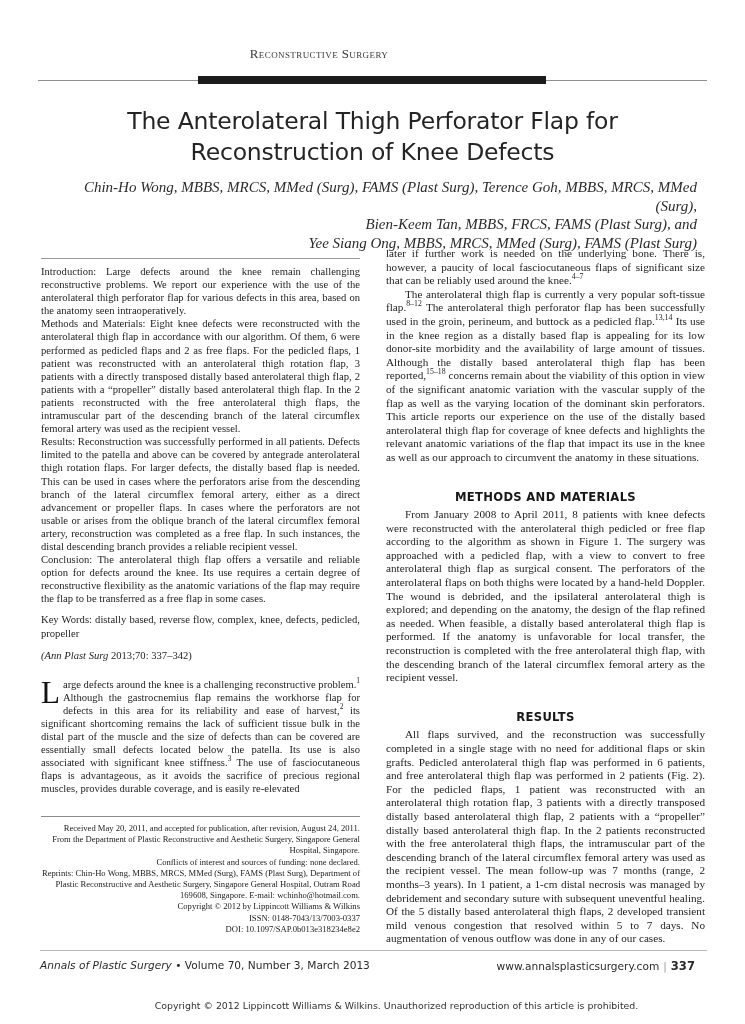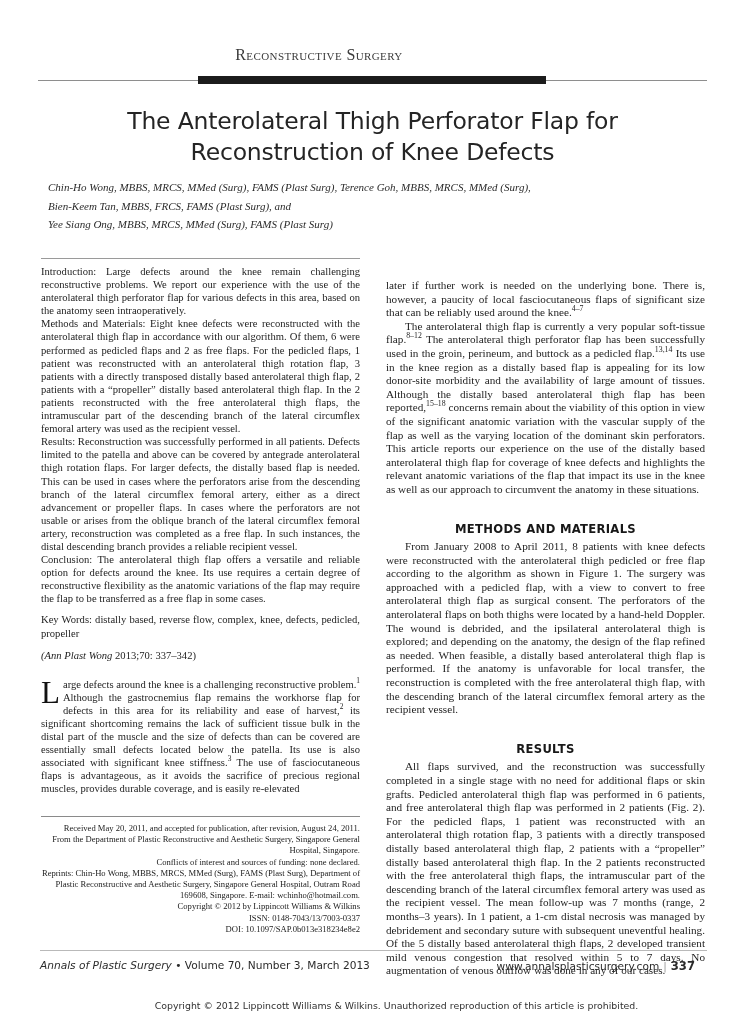--- a/index.html
+++ b/index.html
@@ -19,21 +19,21 @@
 
   
   .runhead {
     position: absolute;
     top: 46px;
     left: 0;
     width: 638px;
     text-align: center;
     font-family: "Liberation Serif", serif;
     font-variant: small-caps;
-    font-size: 16px;
+    font-size: 13px;
     letter-spacing: 0.4px;
     color: #3a3a3a;
   }
 
   .rule-wrap {
     position: absolute;
     top: 76px;
     left: 38px;
     width: 669px;
     height: 9px;
@@ -69,40 +69,40 @@
     color: #242424;
     letter-spacing: -0.2px;
   }
 
   
   .authors {
     position: absolute;
     top: 178px;
     left: 48px;
     width: 649px;
-    text-align: left;
+    text-align: right;
     font-family: "Liberation Serif", serif;
     font-style: italic;
-    font-size: 11px;
+    font-size: 15px;
     line-height: 18.5px;
     color: #2b2b2b;
   }
 
   
   .col {
     position: absolute;
     top: 258px;
     width: 319px;
     font-size: 10.6px;
     line-height: 13.1px;
     text-align: justify;
     color: #1d1d1d;
   }
   .col-left  { left: 41px; }
-  .col-right { left: 386px; top: 279px; font-size: 11.2px; line-height: 13.6px; }
+  .col-right { left: 386px; top: 247px; font-size: 11.2px; line-height: 13.6px; }
 
   .col-left .abstract-rule {
     width: 319px;
     height: 1px;
     background: #9a9a9a;
     margin: 0 0 6px 0;
   }
 
   p { margin: 0; }
   .ind { text-indent: 19px; }
@@ -227,21 +227,21 @@
 
   <div class="col col-left">
     <div class="abstract-rule"></div>
 
     <div>
       <p><span class="lead">Introduction:</span><span> Large defects around the knee remain challenging reconstructive problems. We report our experience with the use of the anterolateral thigh perforator flap for various defects in this area, based on the anatomy seen intraoperatively.</span></p>
       <p><span class="lead">Methods and Materials:</span><span> Eight knee defects were reconstructed with the anterolateral thigh flap in accordance with our algorithm. Of them, 6 were performed as pedicled flaps and 2 as free flaps. For the pedicled flaps, 1 patient was reconstructed with an anterolateral thigh rotation flap, 3 patients with a directly transposed distally based anterolateral thigh flap, 2 patients with a “propeller” distally based anterolateral thigh flap. In the 2 patients reconstructed with the free anterolateral thigh flaps, the intramuscular part of the descending branch of the lateral circumflex femoral artery was used as the recipient vessel.</span></p>
       <p><span class="lead">Results:</span><span> Reconstruction was successfully performed in all patients. Defects limited to the patella and above can be covered by antegrade anterolateral thigh rotation flaps. For larger defects, the distally based flap is needed. This can be used in cases where the perforators arise from the descending branch of the lateral circumflex femoral artery, either as a direct advancement or propeller flaps. In cases where the perforators are not usable or arises from the oblique branch of the lateral circumflex femoral artery, reconstruction was completed as a free flap. In such instances, the distal descending branch provides a reliable recipient vessel.</span></p>
       <p><span class="lead">Conclusion:</span><span> The anterolateral thigh flap offers a versatile and reliable option for defects around the knee. Its use requires a certain degree of reconstructive flexibility as the anatomic variations of the flap may require the flap to be transferred as a free flap in some cases.</span></p>
       <p class="kw"><span class="lead">Key Words:</span><span> distally based, reverse flow, complex, knee, defects, pedicled, propeller</span></p>
-      <p class="cite"><span>(Ann Plast Wong</span><span class="reg"> 2013;70: 337–342)</span></p>
+      <p class="cite"><span>(Ann Plast Surg</span><span class="reg"> 2013;70: 337–342)</span></p>
     </div>
 
     <p class="body-start"><span class="dropcap">L</span><span>arge defects around the knee is a challenging reconstructive problem.</span><sup>1</sup><span> Although the gastrocnemius flap remains the workhorse flap for defects in this area for its reliability and ease of harvest,</span><sup>2</sup><span> its significant shortcoming remains the lack of sufficient tissue bulk in the distal part of the muscle and the size of defects than can be covered are essentially small defects located below the patella. Its use is also associated with significant knee stiffness.</span><sup>3</sup><span> The use of fasciocutaneous flaps is advantageous, as it avoids the sacrifice of precious regional muscles, provides durable coverage, and is easily re-elevated</span></p>
   </div>
 
   <div class="footnotes">
     <div class="fn-rule"></div>
     <p class="fn">Received May 20, 2011, and accepted for publication, after revision, August 24, 2011.</p>
     <p class="fn">From the Department of Plastic Reconstructive and Aesthetic Surgery, Singapore General Hospital, Singapore.</p>
     <p class="fn">Conflicts of interest and sources of funding: none declared.</p>

